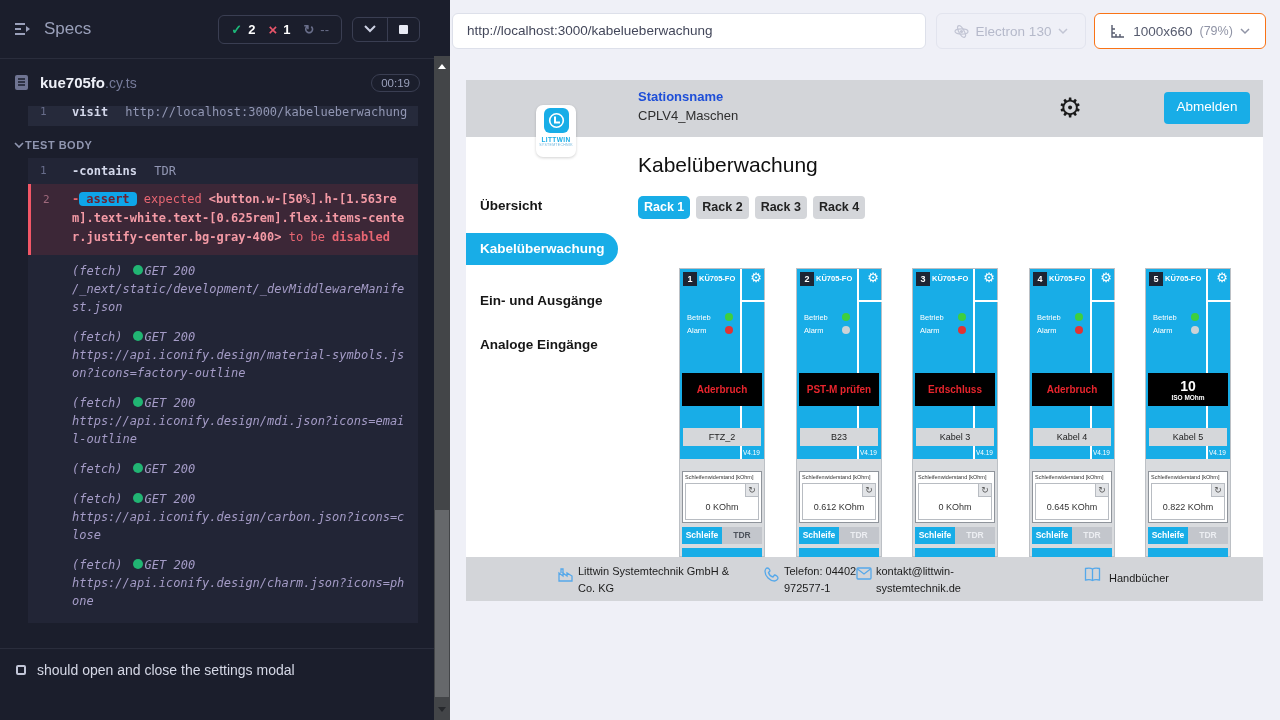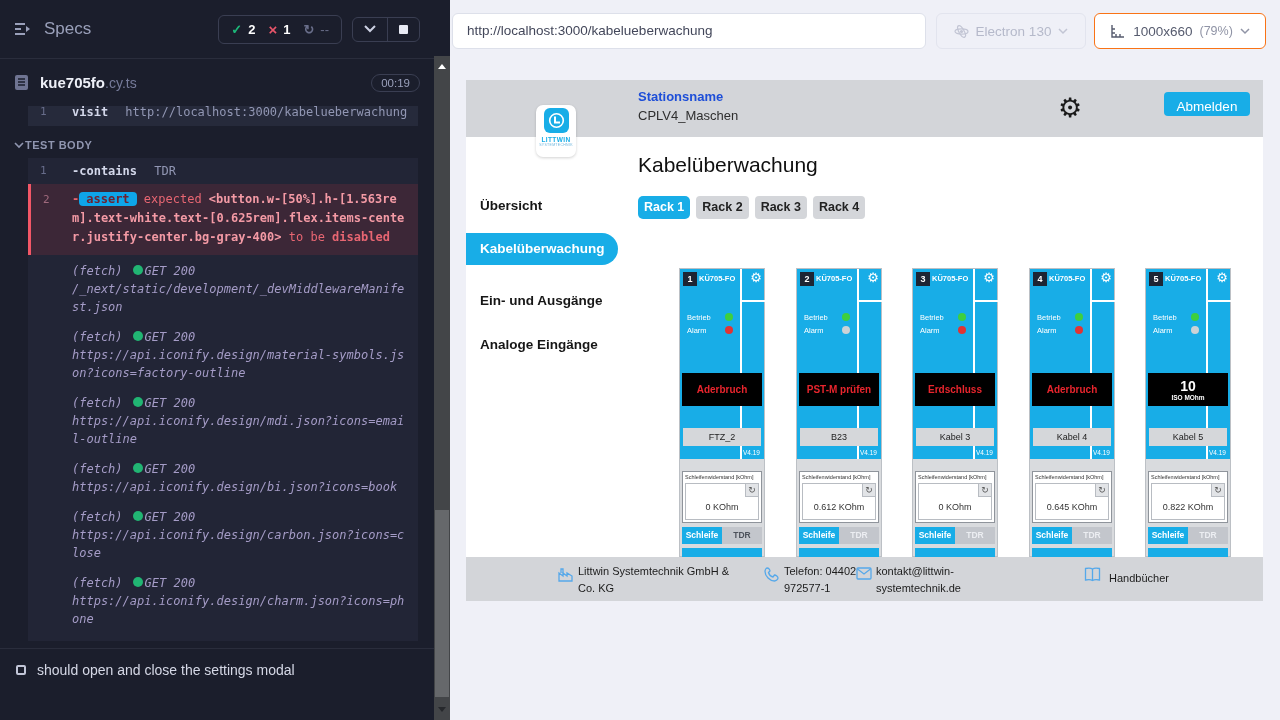--- a/index.html
+++ b/index.html
@@ -66,21 +66,21 @@
   .browser-box { position:absolute; left:486px; top:13px; width:150px; height:36px; border:1px solid #e2e4ee; border-radius:6px; display:flex; align-items:center; justify-content:center; gap:7px; color:#b5b9ca; font-size:13.5px; }
   .size-box { position:absolute; left:644px; top:13px; width:172px; height:36px; border:1px solid #f97316; border-radius:6px; background:#fff; display:flex; align-items:center; justify-content:center; gap:7px; font-size:13.5px; color:#565b6e; }
   .size-zoom { color:#9094a6; font-size:12.5px; }
 
   
   #aut { position:absolute; left:16px; top:80px; width:797px; height:521px; background:#fff; overflow:hidden; }
   .app-header { position:absolute; left:0; top:0; width:797px; height:57px; background:#d3d5d9; }
   .station-label { position:absolute; left:172px; top:9px; font-size:13px; font-weight:bold; color:#1d4ed8; }
   .station-value { position:absolute; left:172px; top:28px; font-size:13px; color:#2e2e2e; }
   .hdr-gear { position:absolute; left:592px; top:8px; font-size:27px; color:#1a1a1a; line-height:40px; }
-  .logout-btn { position:absolute; left:698px; top:12px; width:86px; height:24px; background:#18ade7; color:#fff; border:none; border-radius:4px; font-size:13.5px; text-align:center; line-height:30px; }
+  .logout-btn { position:absolute; left:698px; top:12px; width:86px; height:32px; background:#18ade7; color:#fff; border:none; border-radius:4px; font-size:13.5px; text-align:center; line-height:30px; }
 
   .logo-card { position:absolute; left:70px; top:25px; width:40px; height:52px; background:#fff; border-radius:7px; box-shadow:0 1px 3px rgba(0,0,0,.18); text-align:center; z-index:3; padding-top:3px; }
   .logo-tile { width:25px; height:25px; background:#18ade7; border-radius:6px; margin:0 auto; display:flex; align-items:center; justify-content:center; }
   .logo-name { font-size:6.5px; font-weight:bold; color:#18ade7; letter-spacing:.4px; margin-top:3px; }
   .logo-sub { font-size:3.5px; color:#6fb6dd; letter-spacing:.3px; }
 
   .nav-item { position:absolute; left:14px; font-size:13.5px; font-weight:bold; color:#161616; }
   .nav-active { position:absolute; left:0; top:153px; width:152px; height:32px; background:#18ade7; border-radius:0 18px 18px 0; color:#fff; font-size:13.5px; font-weight:bold; line-height:32px; padding-left:14px; }
 
   .main-title { position:absolute; left:172px; top:73px; font-size:21px; color:#101010; }
@@ -229,21 +229,20 @@
           <span>(fetch)</span>
           <span><span class="gdot"></span><span>GET 200</span></span>
         </div>
       <div class="furl">https://api.iconify.design/mdi.json?icons=email-outline</div>
     </div>
     <div class="fetch-row mono">
       <div class="fetch-head">
           <span>(fetch)</span>
           <span><span class="gdot"></span><span>GET 200</span></span>
         </div>
-      <div class="furl">https://api.iconify.design/bi.json?icons=book</div>
     </div>
     <div class="fetch-row mono">
       <div class="fetch-head">
           <span>(fetch)</span>
           <span><span class="gdot"></span><span>GET 200</span></span>
         </div>
       <div class="furl">https://api.iconify.design/carbon.json?icons=close</div>
     </div>
     <div class="fetch-row mono">
       <div class="fetch-head">

